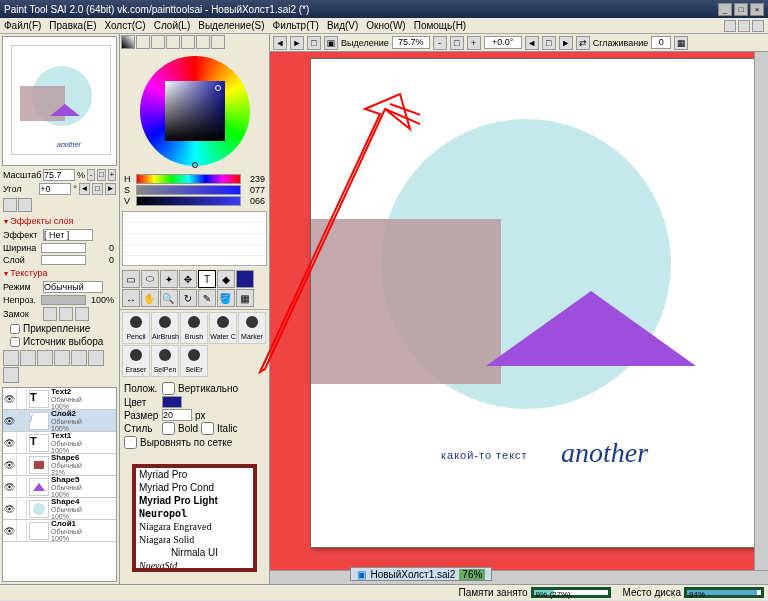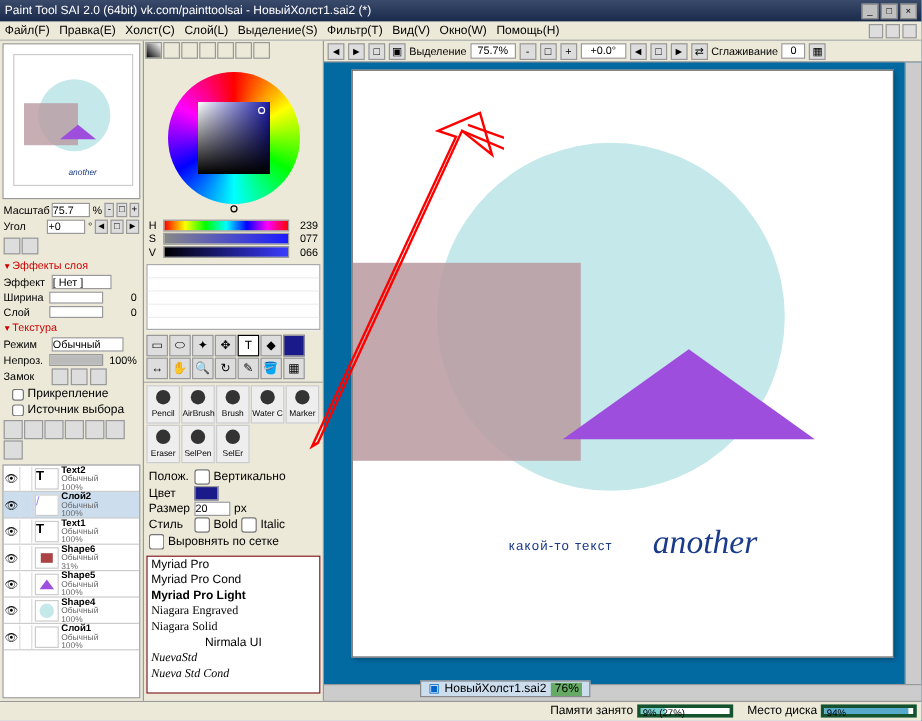--- a/index.html
+++ b/index.html
@@ -66,28 +66,28 @@
 .tool.sel{background:#fff;border:1px solid #000;}
 .tool.color{background:#1a1a8a;}
 .brushes{display:flex;flex-wrap:wrap;gap:1px;padding:2px;border-top:1px solid #aaa;}
 .brush{width:28px;height:32px;background:#eee;border:1px solid #ccc;font-size:7px;text-align:center;padding-top:20px;cursor:pointer;position:relative;}
 .brush .bicon{position:absolute;top:3px;left:50%;margin-left:-6px;width:12px;height:12px;background:#333;border-radius:50%;}
 .textopts{padding:2px 4px;font-size:9px;}
 .textopts .trow{display:flex;align-items:center;gap:3px;margin:1px 0;}
 .textopts .trow label{width:35px;}
 .textopts input[type=text]{width:30px;border:1px solid #999;height:12px;font-size:9px;}
 .cswatch{width:20px;height:12px;background:#1a1a8a;border:1px solid #999;}
-.fonts{border:1px solid #7f1d1d;margin:2px;height:115px;overflow-y:auto;background:#fff;}
+.fonts{border:4px solid #7f1d1d;margin:12px;height:115px;overflow-y:auto;background:#fff;}
 .fonts div{padding:1px 3px;font-size:10px;cursor:pointer;}
 .canvas-area{flex:1;background:#888;display:flex;flex-direction:column;position:relative;}
 .canvas-toolbar{height:18px;background:#ece9d8;border-bottom:1px solid #999;display:flex;align-items:center;gap:3px;padding:0 3px;}
 .ctb-btn{width:14px;height:14px;background:#ddd;border:1px solid #999;cursor:pointer;text-align:center;line-height:12px;font-size:9px;}
 .ctb-lbl{font-size:9px;}
 .ctb-val{width:38px;height:13px;border:1px solid #999;background:#fff;font-size:9px;text-align:center;line-height:11px;}
-.canvas-scroll{flex:1;overflow:auto;display:flex;align-items:flex-start;justify-content:center;padding:6px;background:#0369a1;position:relative;}
+.canvas-scroll{flex:1;overflow:auto;display:flex;align-items:flex-start;justify-content:flex-end;padding:6px;background:#ef4444;position:relative;}
 .canvas{width:452px;height:490px;background:#fff;border:1px solid #666;box-shadow:2px 2px 4px rgba(0,0,0,.3);position:relative;}
 .c-circ{position:absolute;left:70px;top:60px;width:290px;height:290px;background:#c5e8eb;border-radius:50%;}
 .c-rect{position:absolute;left:0px;top:160px;width:190px;height:165px;background:#b89aa0;opacity:.85;}
 .c-tri{position:absolute;left:175px;top:232px;width:0;height:0;border-left:105px solid transparent;border-right:105px solid transparent;border-bottom:75px solid #9d4edd;}
 .c-txt{position:absolute;left:130px;top:390px;font-size:11px;color:#1a3a8a;letter-spacing:1px;}
 .c-txt2{position:absolute;left:250px;top:378px;font-size:28px;font-style:italic;font-family:serif;color:#1a3a8a;}
 .arrow{position:absolute;pointer-events:none;z-index:100;}
 .doc-tab{position:absolute;bottom:3px;left:80px;height:14px;background:#cde;border:1px solid #888;padding:0 6px;font-size:9px;display:flex;align-items:center;gap:4px;}
 .doc-tab .pct{background:#6a6;padding:0 3px;}
 .hscroll{height:14px;background:#ccc;border-top:1px solid #999;}
@@ -372,20 +372,21 @@
         </div>
       <div class="trow">
           <input type="checkbox" style="">
           <span>Выровнять по сетке</span>
         </div>
     </div>
     <div class="fonts" id="fonts">
         <div style="font-family: sans-serif;">Myriad Pro</div>
         <div style="font-family: sans-serif;">Myriad Pro Cond</div>
         <div style="font-family: sans-serif; font-weight: bold;">Myriad Pro Light</div>
+        <div style="font-family: monospace; font-weight: bold;">Neuropol</div>
         <div style="font-family: serif;">Niagara Engraved</div>
         <div style="font-family: serif;">Niagara Solid</div>
         <div style="font-family: sans-serif; text-align: center;">Nirmala UI</div>
         <div style="font-family: serif; font-style: italic;">NuevaStd</div>
         <div style="font-family: serif; font-style: italic;">Nueva Std Cond</div>
       </div>
   </div>
 
   <div class="canvas-area">
     <div class="canvas-toolbar">

